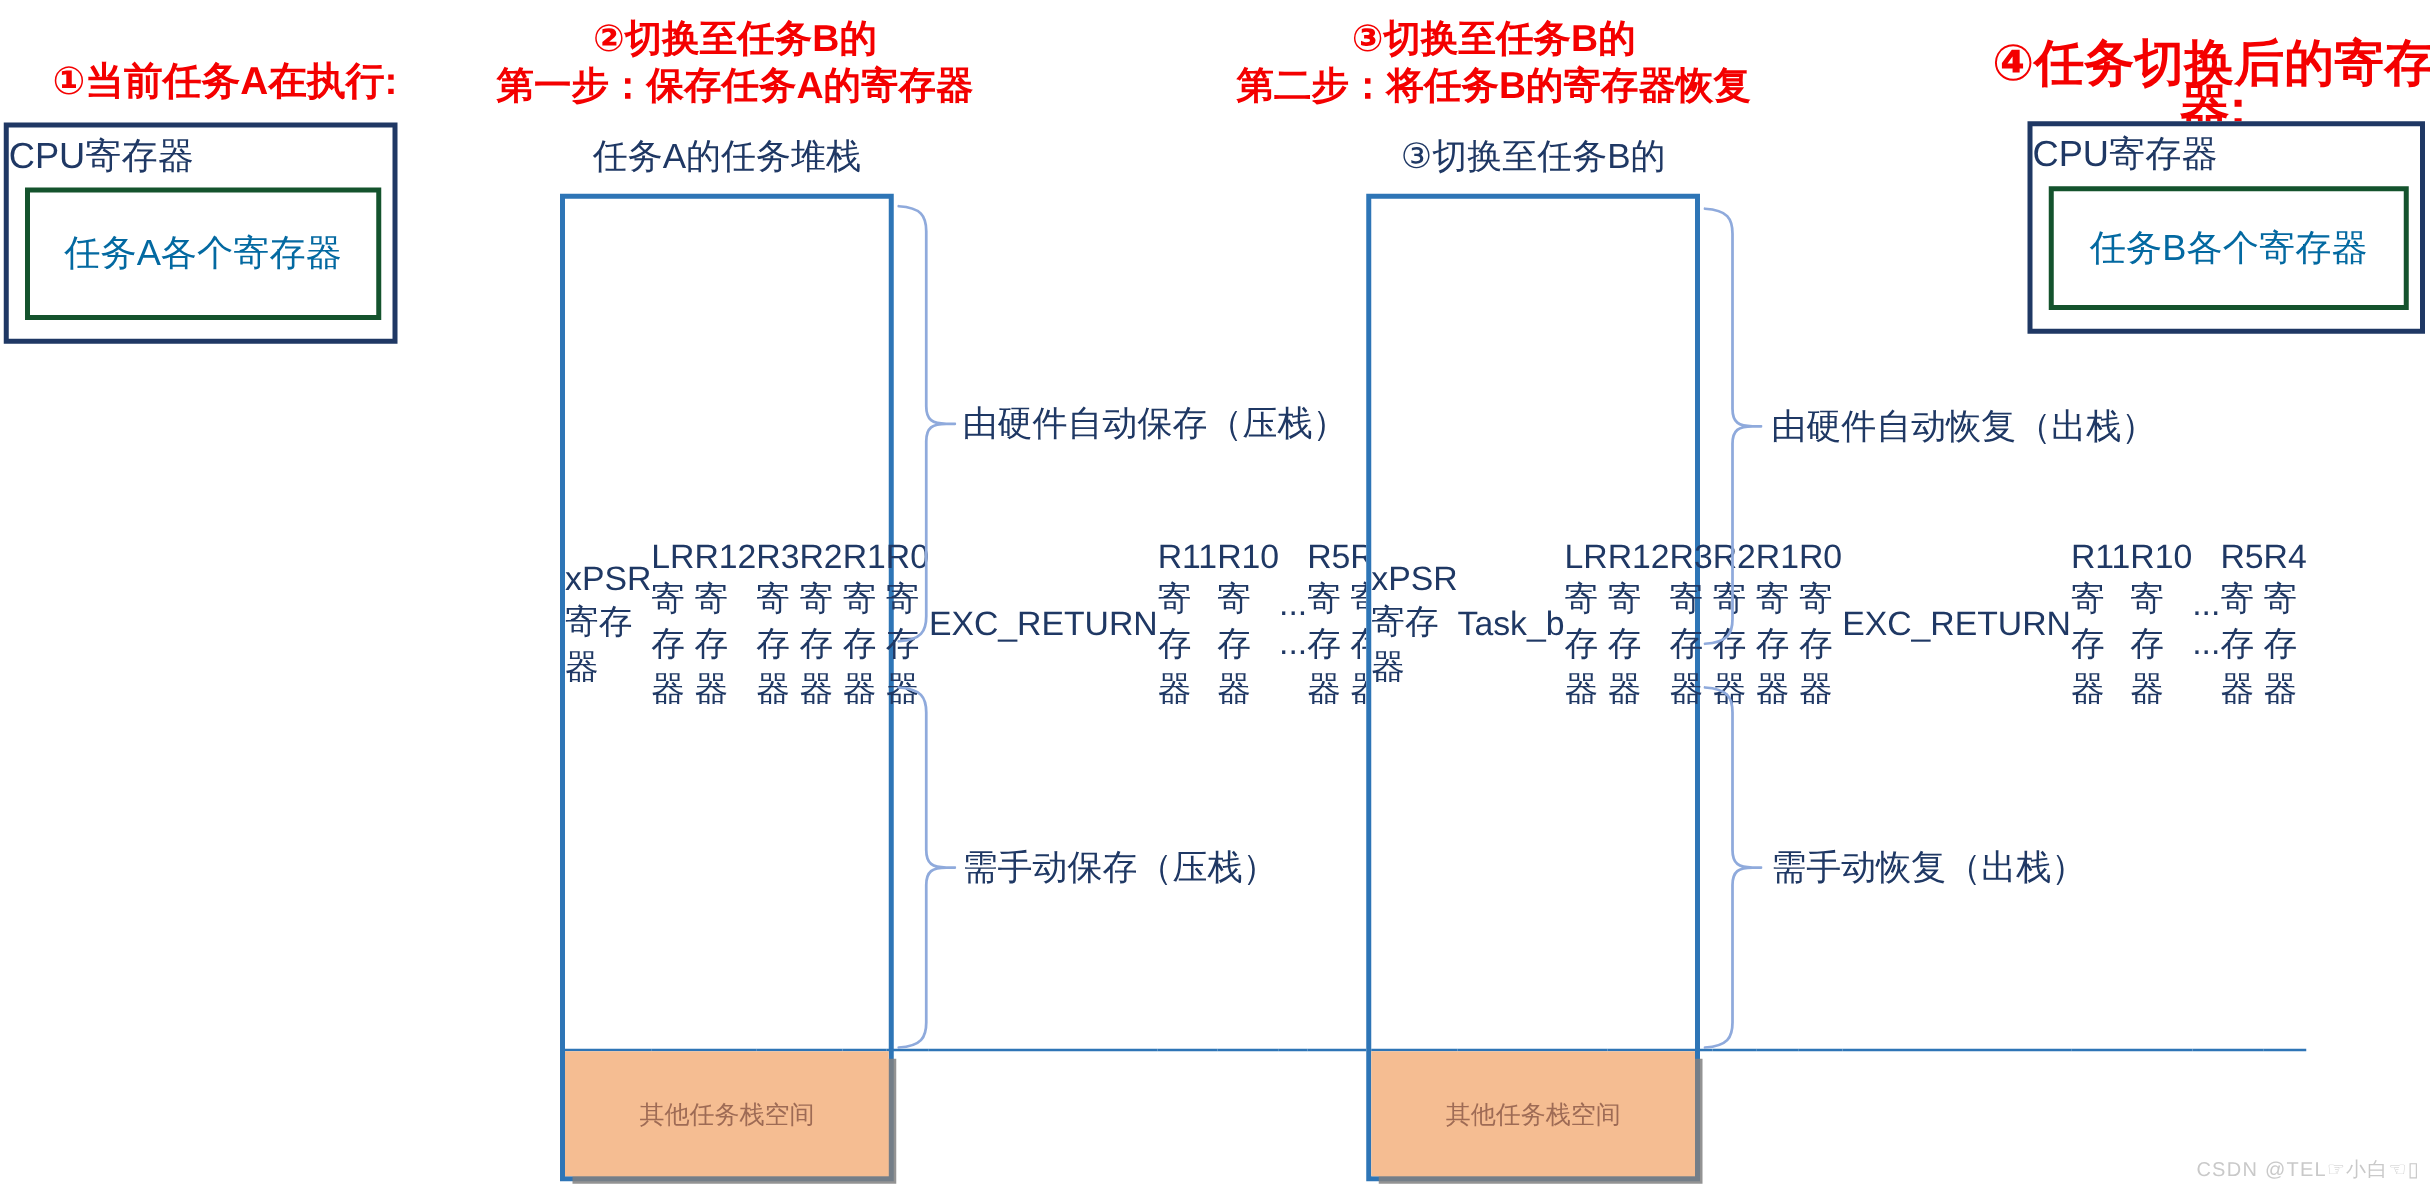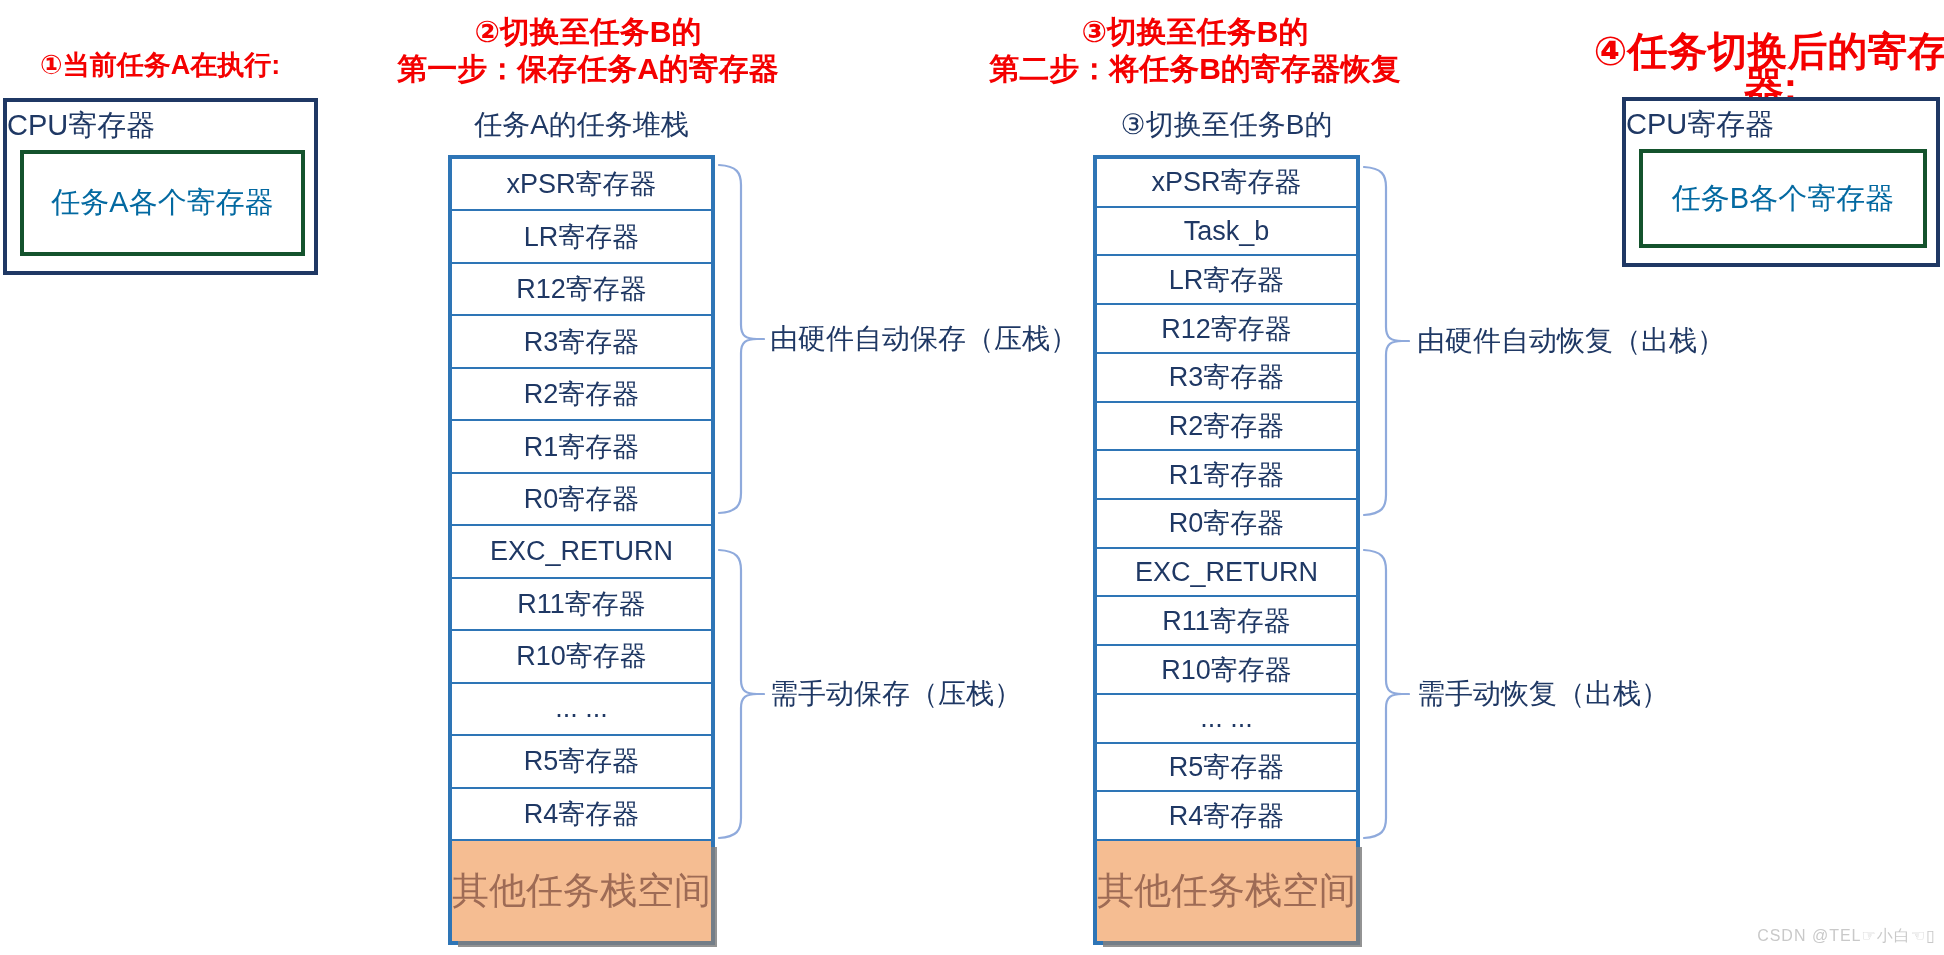--- a/index.html
+++ b/index.html
@@ -4,21 +4,21 @@
 <style>
   html,body{margin:0;padding:0;background:#fff;}
   .canvas{
     position:relative;width:1944px;height:955px;background:#ffffff;overflow:hidden;
     font-family:"Liberation Sans","DejaVu Sans",sans-serif;
   }
   .red-title{
     position:absolute;color:#f40000;font-weight:bold;font-size:30px;
     text-align:center;line-height:37px;white-space:pre-line;letter-spacing:0px;
   }
-  .t1{left:0px;top:48px;width:320px;font-size:27px;line-height:34px;}
+  .t1{left:0px;top:48px;width:320px;font-size:31px;line-height:34px;padding-left:20px;}
   .t2{left:358px;top:13px;width:460px;}
   .t3{left:965px;top:13px;width:460px;}
   .t4{left:1571px;top:33px;width:399px;font-size:40px;line-height:36px;}
 
   .cpu-box{
     position:absolute;border:4px solid #1f3864;background:#fff;box-sizing:border-box;
   }
   .box-a{left:3px;top:98px;width:315px;height:177px;}
   .box-b{left:1622px;top:97px;width:318px;height:170px;}
   .cpu-box-title{
@@ -37,29 +37,29 @@
   }
   .st-a{left:448px;}
   .st-b{left:1093px;}
 
   .stack{
     position:absolute;top:155px;width:267px;height:790px;
     border:4px solid #2e75b6;background:#fff;box-sizing:border-box;
   }
   .stack-a{left:448px;}
   .stack-b{left:1093px;}
-  .rows{position:absolute;left:0;right:0;top:0;height:682px;display:flex;flex-direction:column;}
+  .rows{position:absolute;left:0;right:0;top:0;height:682px;display:flex;flex-direction:row;}
   .stack-row{
     flex:1;display:flex;align-items:center;justify-content:center;
     border-bottom:2px solid #2e75b6;color:#1f3864;font-size:27px;box-sizing:border-box;
   }
   .orange-cell{
     position:absolute;left:0;right:0;bottom:0;height:100px;
     background:#f5bd92;display:flex;align-items:center;justify-content:center;
-    color:#9e6b55;font-size:37px;
+    color:#9e6b55;font-size:20px;
     box-shadow:6px 6px 0 rgba(128,128,128,0.85);
   }
 
   .brace{position:absolute;}
   .brace path{fill:none;stroke:#8faadc;stroke-width:2.2;stroke-linecap:round;}
   .brace-label{
     position:absolute;color:#1f3864;font-size:28px;line-height:36px;white-space:nowrap;
   }
   .lbl-hw-a{left:770px;top:321px;}
   .lbl-man-a{left:770px;top:676px;}

